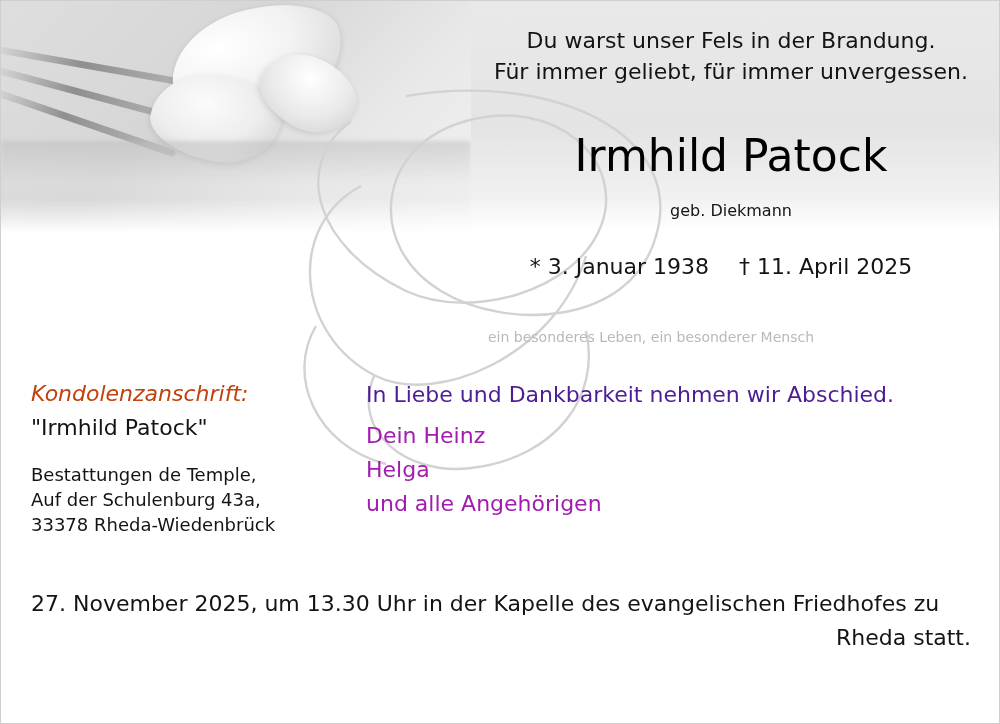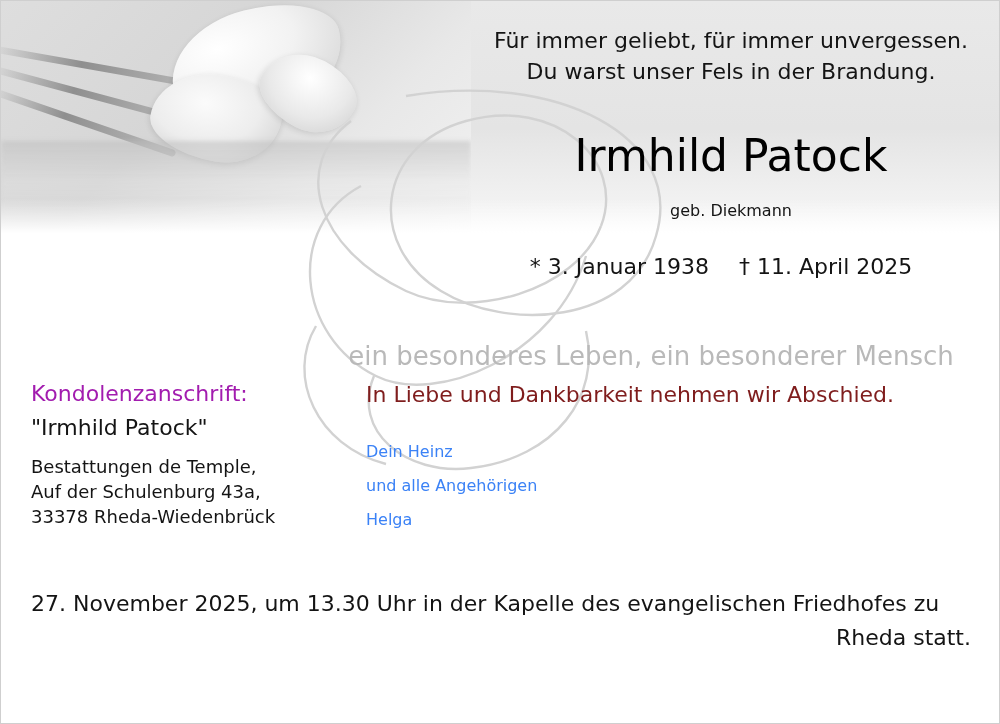--- a/index.html
+++ b/index.html
@@ -137,67 +137,68 @@
     width: 540px;
     text-align: center;
     font-size: 22px;
     color: #141414;
     white-space: nowrap;
   }
   #dates .sep { display: inline-block; width: 16px; }
   #subtitle {
     position: absolute;
     left: 340px;
-    top: 340px;
+    top: 328px;
     width: 620px;
     text-align: center;
-    font-size: 26px;
+    font-size: 14px;
     color: #b9b9b9;
     white-space: nowrap;
   }
 
   #condolence {
     position: absolute;
     left: 30px;
     top: 377px;
     width: 310px;
   }
   #condolence .head {
     font-size: 22px;
     line-height: 32px;
-    color: #a21caf;
+    color: #c2410c;
+    font-style: italic;
   }
   #condolence .org {
     font-size: 22px;
     line-height: 36px;
     color: #141414;
   }
   #condolence .addr {
     font-size: 18px;
     line-height: 25px;
     color: #141414;
-    margin-top: 8px;
+    margin-top: 16px;
   }
 
   #family {
     position: absolute;
     left: 365px;
     top: 378px;
     width: 600px;
   }
   #family .lead {
     font-size: 22px;
     line-height: 32px;
-    color: #7f1d1d;
-    margin-bottom: 24px;
+    color: #4c1d95;
+    margin-bottom: 8px;
   }
   #family .member {
-    font-size: 16px;
+    font-size: 22px;
     line-height: 34px;
-    color: #3b82f6;
+    color: #a21caf;
   }
 
   #ceremony {
     position: absolute;
     left: 30px;
     top: 586px;
     width: 940px;
     font-size: 22px;
     line-height: 34px;
     color: #141414;
@@ -228,22 +229,22 @@
       <path d="M150 20 C 300 -5, 430 60, 400 160 C 375 250, 250 255, 185 215
                C 110 170, 120 70, 210 45 C 300 20, 370 85, 345 150"></path>
       <path d="M345 150 C 320 215, 215 245, 150 215 C 60 172, 35 90, 95 45"></path>
       <path d="M330 180 C 300 280, 180 330, 120 300 C 40 260, 30 150, 105 110"></path>
       <path d="M118 300 C 95 355, 150 400, 215 392 C 300 382, 345 320, 330 255"></path>
       <path d="M60 250 C 30 300, 60 370, 130 388"></path>
     </g>
   </svg>
 
   <div id="motto">
+    <div>Du warst unser Fels in der Brandung.</div>
     <div>Für immer geliebt, für immer unvergessen.</div>
-    <div>Du warst unser Fels in der Brandung.</div>
   </div>
 
   <div id="name">Irmhild Patock</div>
   <div id="maiden">geb. Diekmann</div>
 
   <div id="dates">
     <span>* 3. Januar 1938</span>
     <span class="sep"></span>
     <span>† 11. April 2025</span>
   </div>
@@ -256,22 +257,22 @@
     <div class="addr">
       <div>Bestattungen de Temple,</div>
       <div>Auf der Schulenburg 43a,</div>
       <div>33378 Rheda-Wiedenbrück</div>
     </div>
   </div>
 
   <div id="family">
     <div class="lead">In Liebe und Dankbarkeit nehmen wir Abschied.</div>
     <div class="member">Dein Heinz</div>
+    <div class="member">Helga</div>
     <div class="member">und alle Angehörigen</div>
-    <div class="member">Helga</div>
   </div>
 
   <div id="ceremony">
     <div>27. November 2025, um 13.30 Uhr in der Kapelle des evangelischen Friedhofes zu</div>
     <div class="last">Rheda statt.</div>
   </div>
 
 </div>
 
 </body></html>

